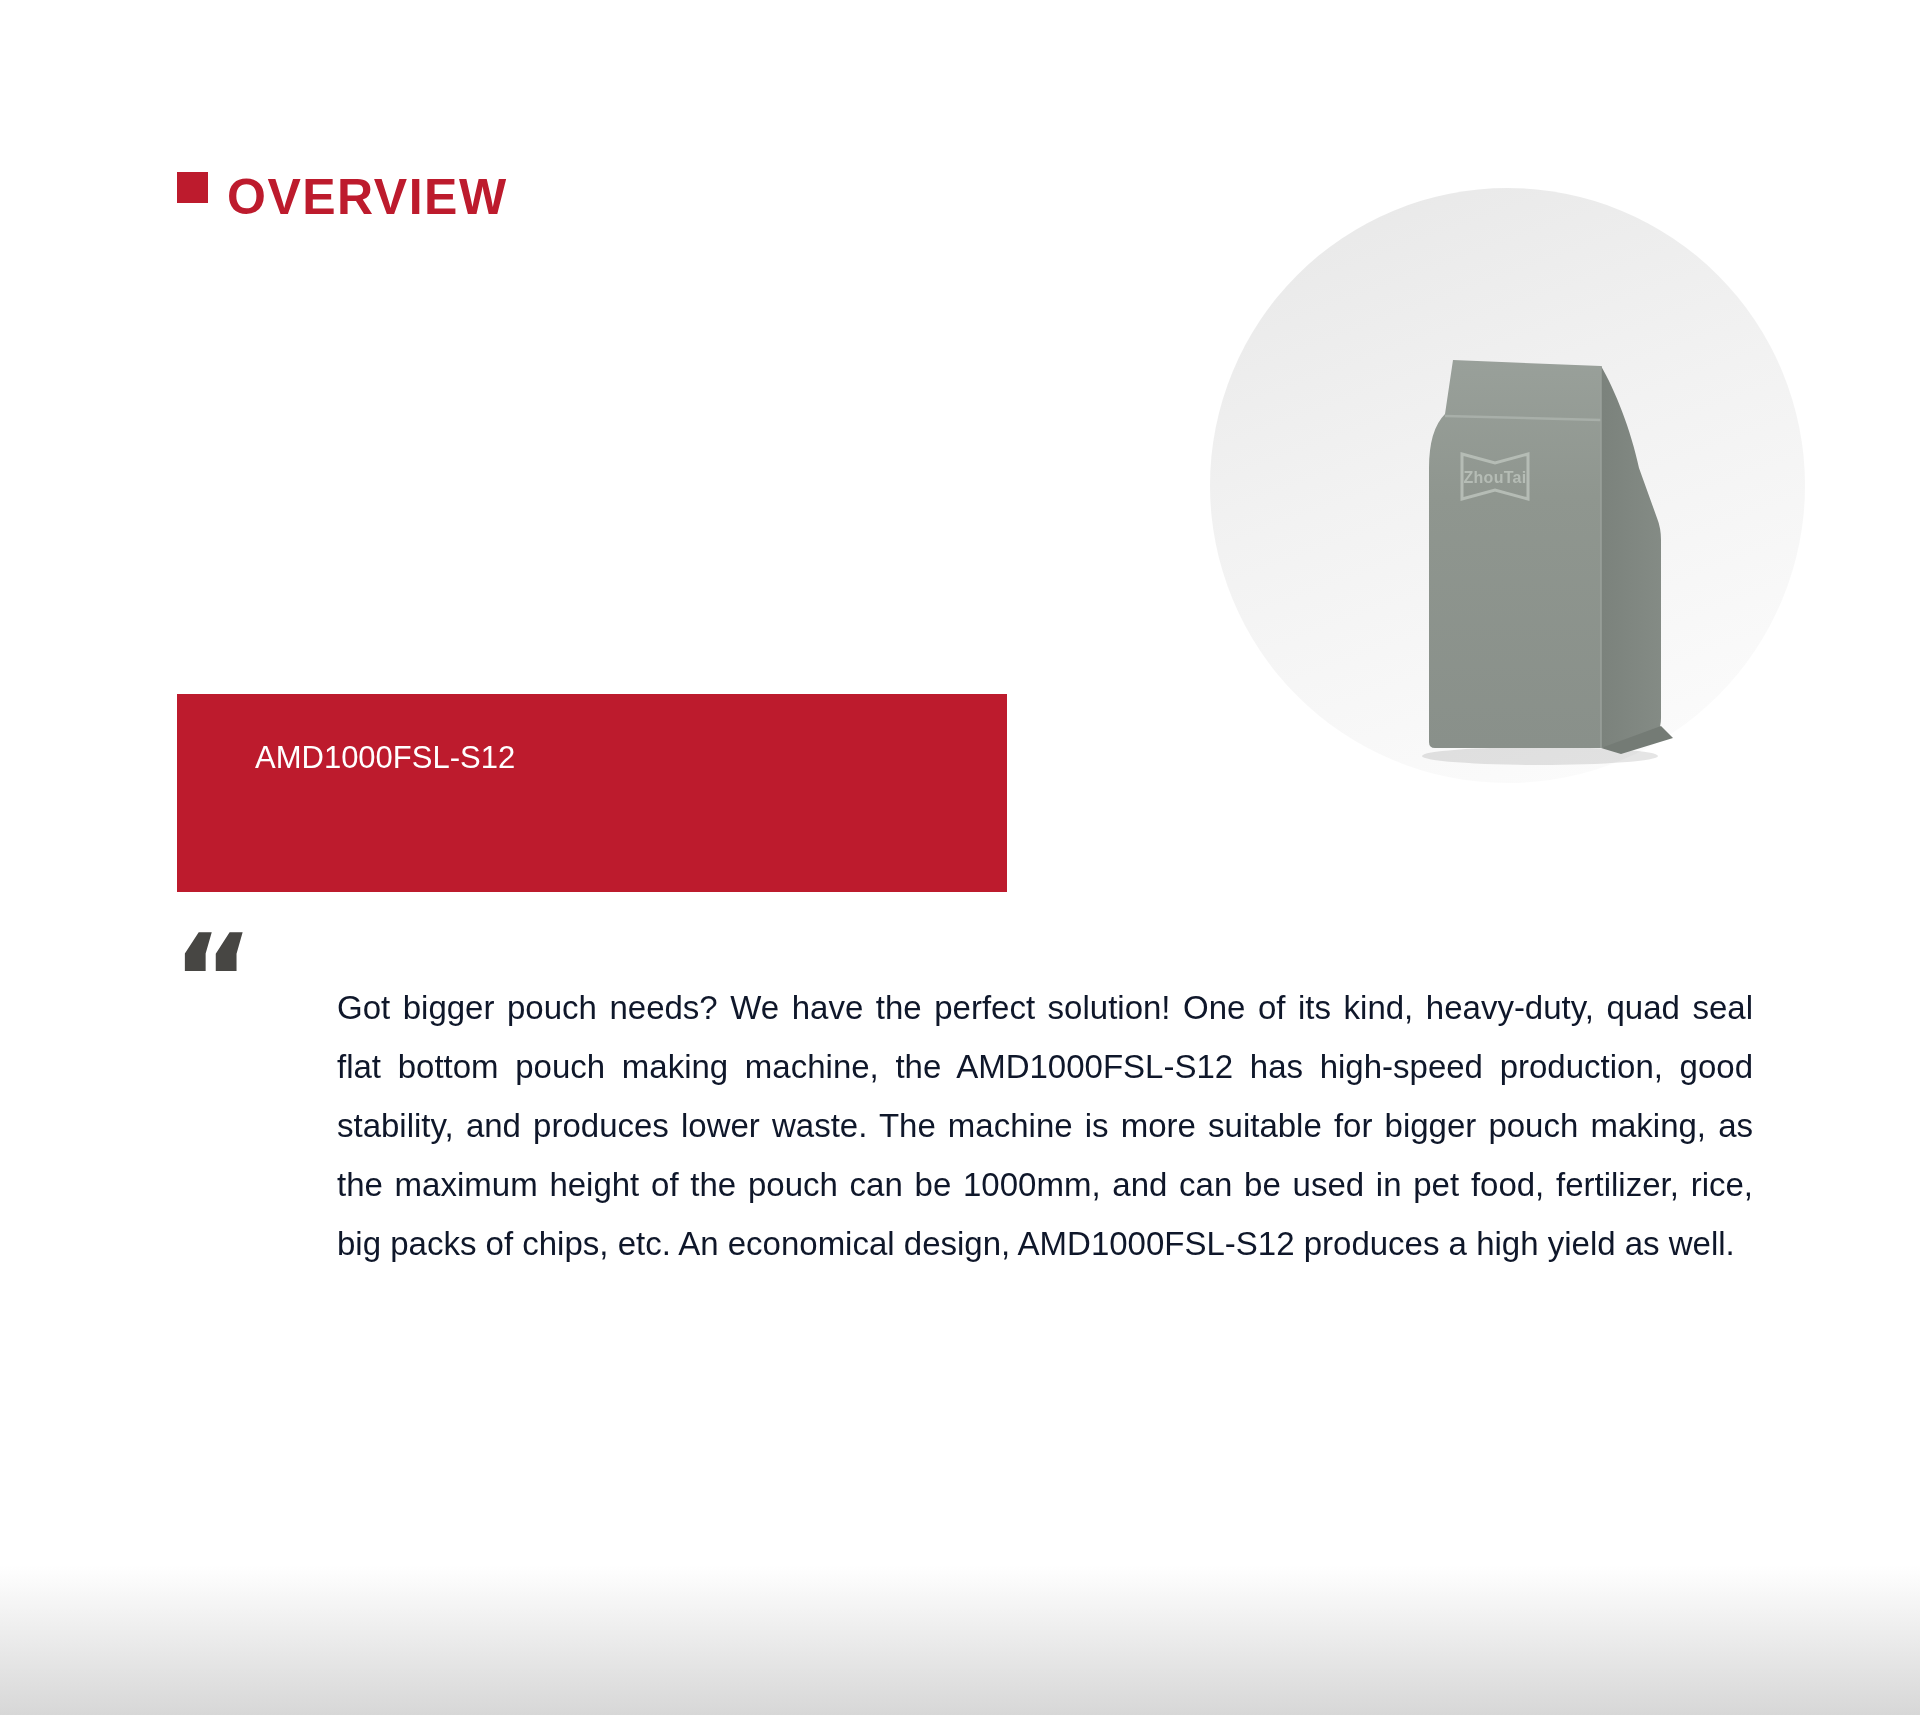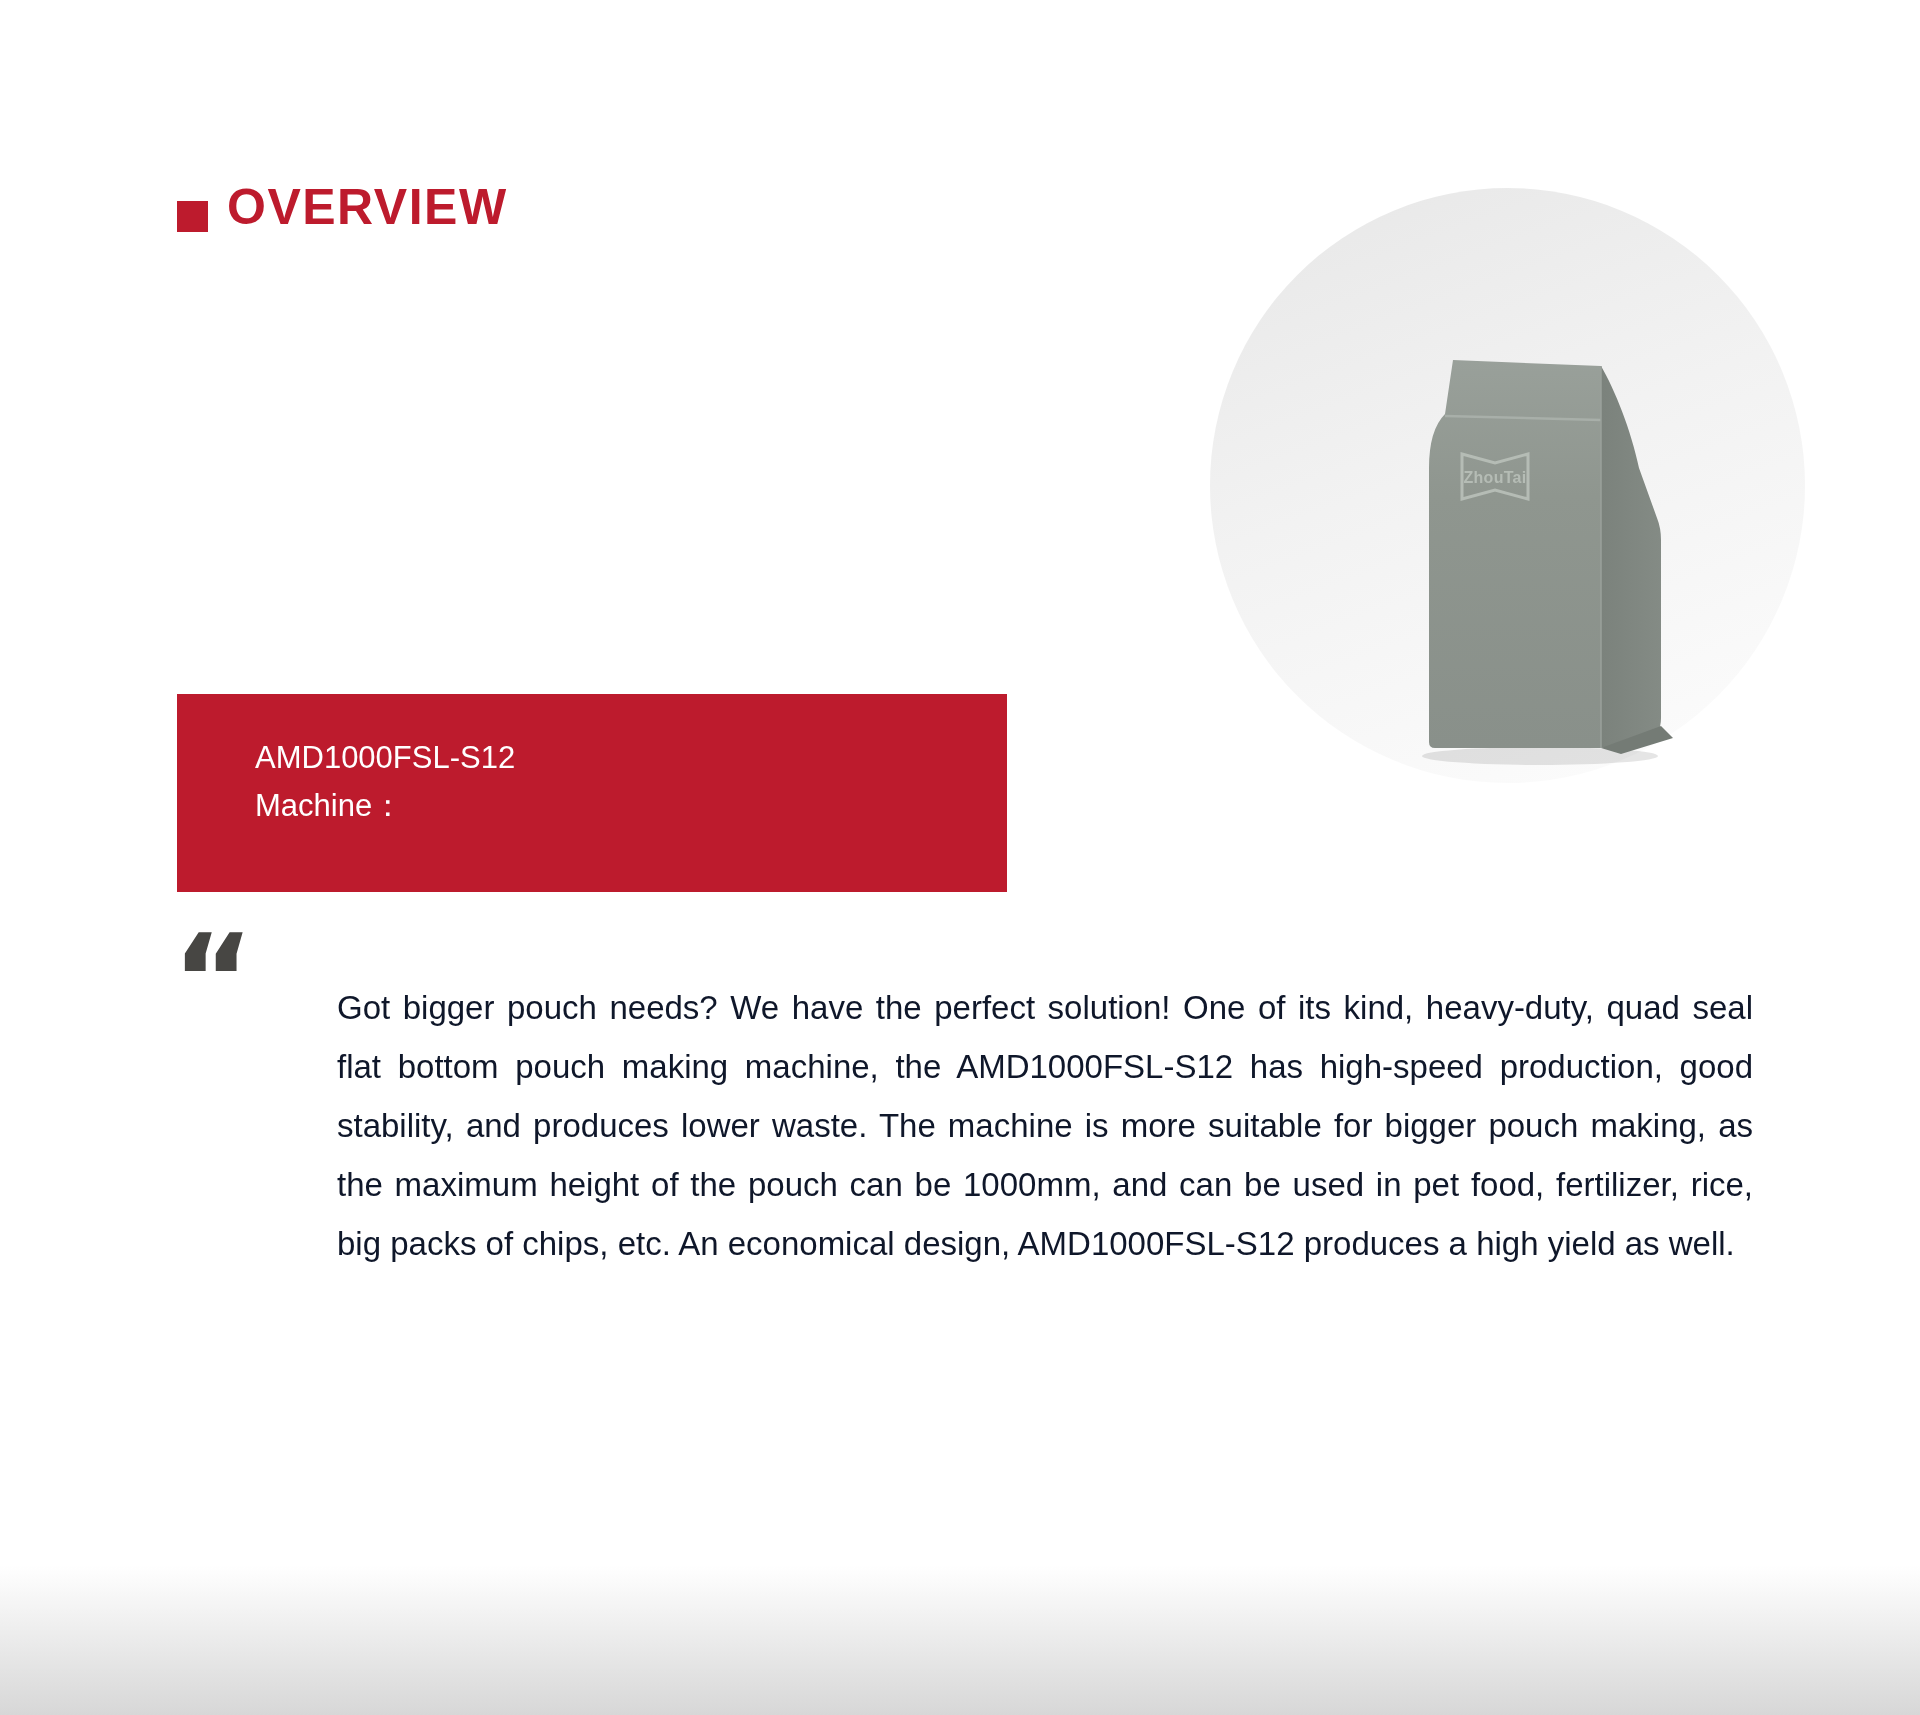--- a/index.html
+++ b/index.html
@@ -6,21 +6,21 @@
   .page{
     position:relative;
     width:1920px;height:1715px;
     background:#ffffff;
     overflow:hidden;
     font-family:"Liberation Sans", sans-serif;
   }
   
   .section-heading{
     position:absolute;left:177px;top:172px;height:60px;
-    display:flex;align-items:flex-end;gap:19px;
+    display:flex;align-items:flex-start;gap:19px;
   }
   .heading-square{
     width:31px;height:31px;background:#bd1b2d;flex:0 0 auto;
   }
   .heading-text{
     color:#bd1b2d;font-size:50px;font-weight:bold;letter-spacing:1.5px;
     line-height:1;white-space:nowrap;
   }
   
   .intro-paragraph{
@@ -99,21 +99,20 @@
     <path d="M 30,66 L 186,70" stroke="#a8afa9" stroke-width="2.5" fill="none"></path>
 
     <path d="M 186,16 L 186,398" stroke="#9aa19b" stroke-width="1.5" fill="none"></path>
 
     <path d="M 47,104 L 80,113 L 113,104 L 113,149 L 80,140 L 47,149 Z" fill="none" stroke="#b5bcb5" stroke-width="3"></path>
     <text x="80" y="133" text-anchor="middle" font-size="16" font-weight="bold" font-family="Liberation Sans, sans-serif" fill="#b5bcb5" letter-spacing="0.3">ZhouTai</text>
   </svg>
 
   <div class="model-banner">
     <div class="line">AMD1000FSL-S12</div>
-    <div class="line">Machine：</div>
   </div>
 
   <div class="quote-mark">“</div>
   <div class="quote-text">Got bigger pouch needs? We have the perfect solution! One of its kind, heavy-duty, quad seal flat bottom pouch making machine, the AMD1000FSL-S12 has high-speed production, good stability, and produces lower waste. The machine is more suitable for bigger pouch making, as the maximum height of the pouch can be 1000mm, and can be used in pet food, fertilizer, rice, big packs of chips, etc. An economical design, AMD1000FSL-S12 produces a high yield as well.</div>
 
   <div class="bottom-fade"></div>
 
 </div>
 
 </body></html>

